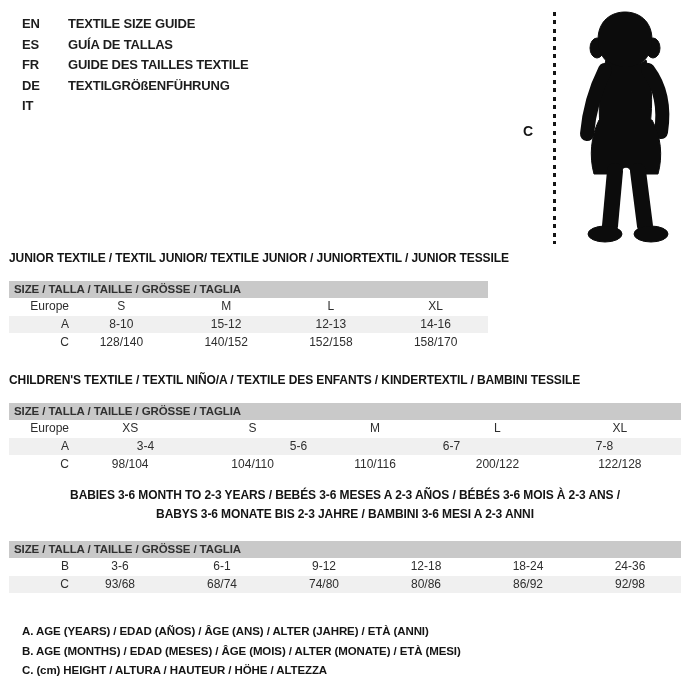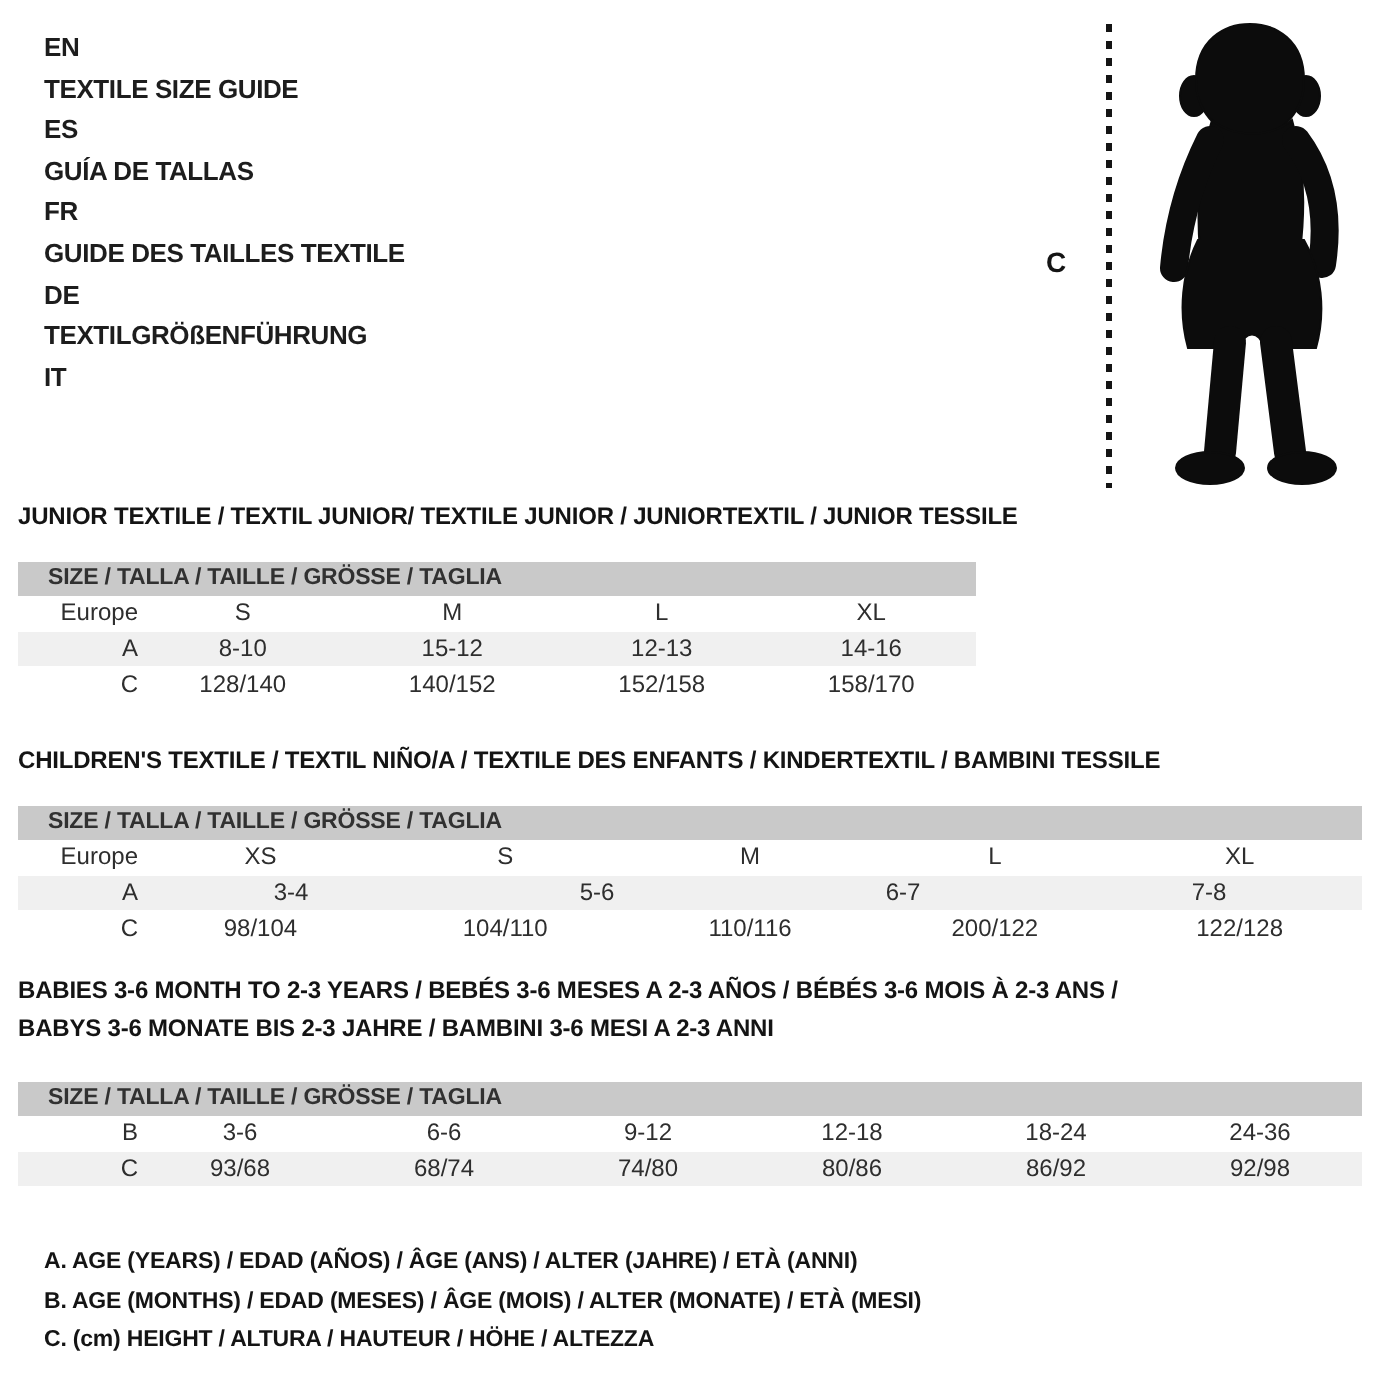--- a/index.html
+++ b/index.html
@@ -2,33 +2,33 @@
 <html><head>
 <meta charset="utf-8">
 <style>
   html,body{margin:0;padding:0;background:#fff;}
   #canvas{
     position:relative;width:700px;height:700px;background:#ffffff;overflow:hidden;
     font-family:"Liberation Sans","DejaVu Sans",sans-serif;color:#1d1d1d;
   }
   
   .lang-block{position:absolute;top:14px;left:22px;}
-  .lang-row{display:flex;line-height:20.6px;font-size:13px;font-weight:700;letter-spacing:-0.2px;color:#1d1d1d;flex-direction:column;}
+  .lang-row{display:flex;line-height:20.6px;font-size:13px;font-weight:700;letter-spacing:-0.2px;color:#1d1d1d;}
   .lang-code{width:46px;}
   
   .measure-line{position:absolute;left:553px;top:12px;width:3px;height:232px;
     background:repeating-linear-gradient(to bottom,#141414 0 4px,transparent 4px 8.5px);}
   .measure-label{position:absolute;left:523px;top:123px;font-size:14px;font-weight:700;color:#141414;}
   .baby{position:absolute;left:560px;top:6px;}
   
   .section{position:absolute;left:9px;}
   .tbl-title{font-size:12px;font-weight:700;letter-spacing:-0.1px;color:#141414;line-height:16px;white-space:nowrap;}
-  .tbl-title.two-line{line-height:19px;}
+  .tbl-title.two-line{line-height:19px;text-align:center;}
   .size-bar{height:17px;line-height:17px;background:#c9c9c9;color:#313131;
-    font-size:11.5px;font-weight:700;padding-left:15px;letter-spacing:-0.1px;}
+    font-size:11.5px;font-weight:700;padding-left:5px;letter-spacing:-0.1px;}
   .t-row{display:flex;height:17px;line-height:17px;border-bottom:1.5px solid #fff;font-size:12px;color:#2e2e2e;}
   .t-row.shaded{background:#f0f0f0;}
   .t-label{width:60px;padding-left:4px;box-sizing:border-box;text-align:right;}
   .t-cell{flex:1;text-align:center;}
   .bar-gap{height:15px;}
   .bar-gap3{height:17px;}
   
   .footnotes{position:absolute;left:22px;top:622px;}
   .footnote{font-size:11.5px;font-weight:700;line-height:19.5px;color:#141414;letter-spacing:-0.1px;white-space:nowrap;}
 </style>
@@ -153,21 +153,21 @@
     <div class="titles">
         <div class="tbl-title two-line">BABIES 3-6 MONTH TO 2-3 YEARS / BEBÉS 3-6 MESES A 2-3 AÑOS / BÉBÉS 3-6 MOIS À 2-3 ANS /</div>
         <div class="tbl-title two-line">BABYS 3-6 MONATE BIS 2-3 JAHRE / BAMBINI 3-6 MESI A 2-3 ANNI</div>
       </div>
     <div class="bar-gap3"></div>
     <div class="size-bar">SIZE / TALLA / TAILLE / GRÖSSE / TAGLIA</div>
     <div class="rows">
         <div class="t-row">
           <div class="t-label">B</div>
           <div class="t-cell">3-6</div>
-          <div class="t-cell">6-6</div>
+          <div class="t-cell">6-1</div>
           <div class="t-cell">9-12</div>
           <div class="t-cell">12-18</div>
           <div class="t-cell">18-24</div>
           <div class="t-cell">24-36</div>
         </div>
         <div class="t-row shaded">
           <div class="t-label">C</div>
           <div class="t-cell">93/68</div>
           <div class="t-cell">68/74</div>
           <div class="t-cell">74/80</div>

